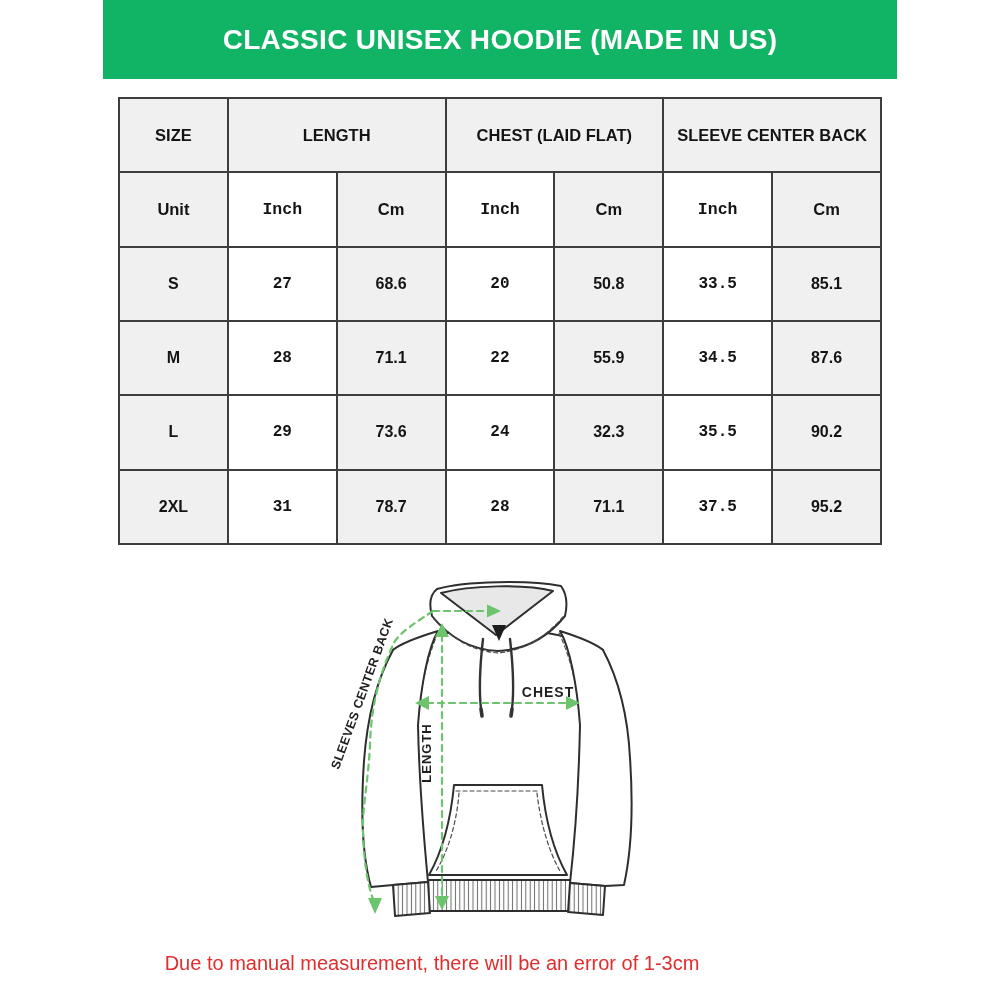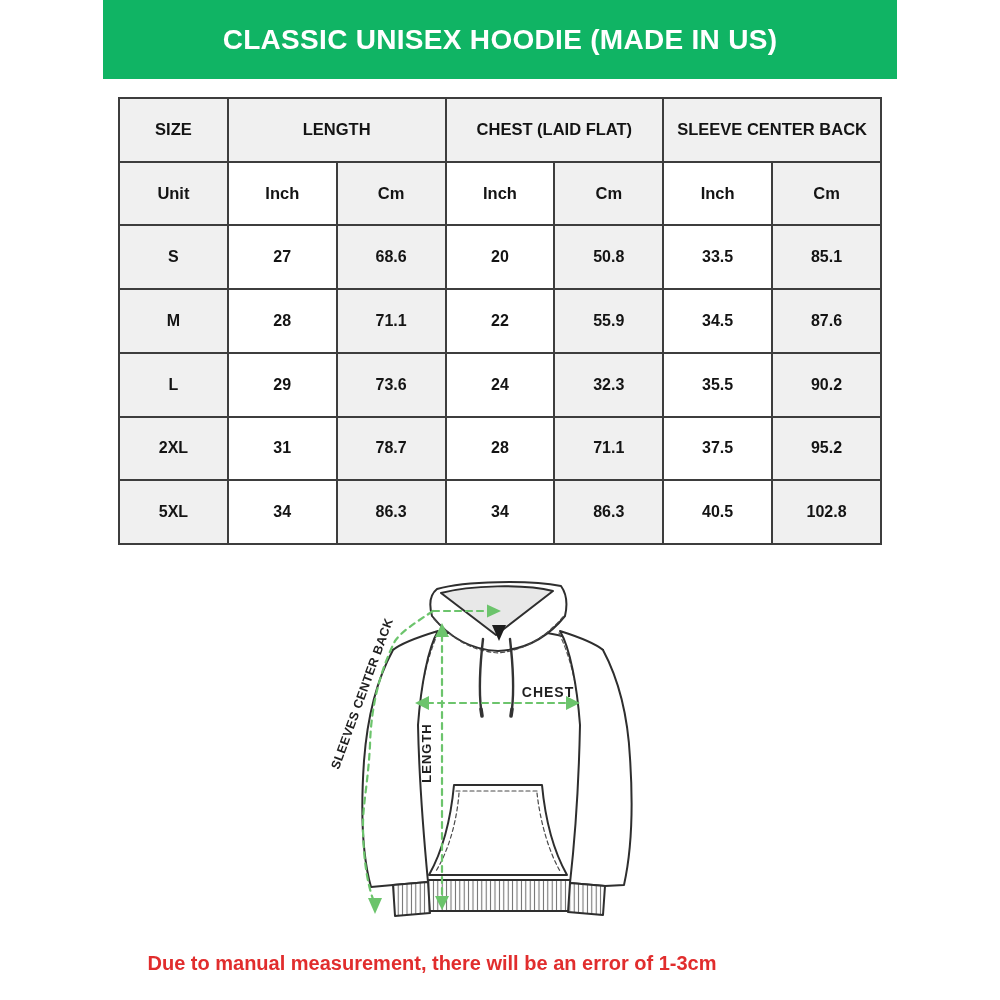--- a/index.html
+++ b/index.html
@@ -22,28 +22,28 @@
     position:absolute;left:118px;top:97px;width:764px;height:448px;
     border-collapse:collapse;table-layout:fixed;
   }
   table.chart td{
     border:2px solid #3d3d3d;text-align:center;vertical-align:middle;
     font-size:16px;font-weight:bold;color:#141414;padding:0;
   }
   table.chart tr{height:44.8px;}
   table.chart .hdr{font-size:16.5px;}
   table.chart .g{background:#f0f0f0;}
-  table.chart .w{background:#ffffff;}
+  table.chart .w{background:#ffffff;font-family:Liberation Mono, monospace;}
   
   .diagram{position:absolute;left:330px;top:553px;width:350px;height:398px;}
   svg text{font-family:"Liberation Sans",sans-serif;font-weight:bold;fill:#1f1f1f;}
   
   .note{
     position:absolute;left:0;top:952px;width:864px;text-align:center;
-    font-size:20px;font-weight:bold;color:#e12d2d;
+    font-size:20px;font-weight:normal;color:#e12d2d;
   }
 </style>
 </head>
 <body>
 
 <div class="banner">
   <h1 class="title">CLASSIC UNISEX HOODIE (MADE IN US)</h1>
 </div>
 
 <table class="chart">
@@ -91,29 +91,20 @@
     <td class="g">90.2</td>
   </tr>
   <tr>
     <td class="g">2XL</td>
     <td class="w">31</td>
     <td class="g">78.7</td>
     <td class="w">28</td>
     <td class="g">71.1</td>
     <td class="w">37.5</td>
     <td class="g">95.2</td>
-  </tr>
-  <tr>
-    <td class="g">5XL</td>
-    <td class="w">34</td>
-    <td class="g">86.3</td>
-    <td class="w">34</td>
-    <td class="g">86.3</td>
-    <td class="w">40.5</td>
-    <td class="g">102.8</td>
   </tr>
 </tbody>
   </table>
 
 <svg class="diagram" viewBox="0 0 350 398" stroke-linejoin="round" stroke-linecap="round">
   <defs>
     <pattern id="rib" width="4.4" height="10" patternUnits="userSpaceOnUse">
       <rect width="4.4" height="10" fill="#ffffff"></rect>
       <path d="M2.2,0 V10" stroke="#6a6a6a" stroke-width="1"></path>
     </pattern>

